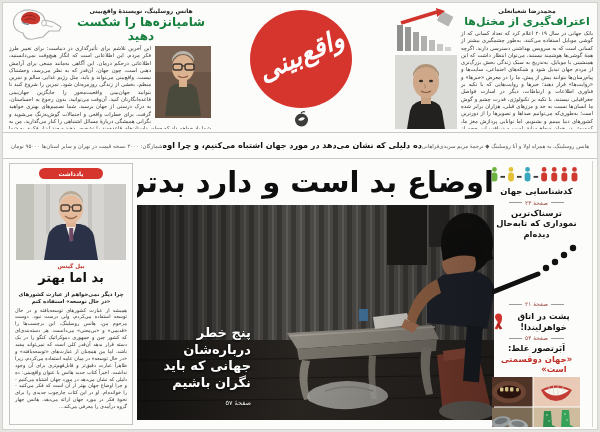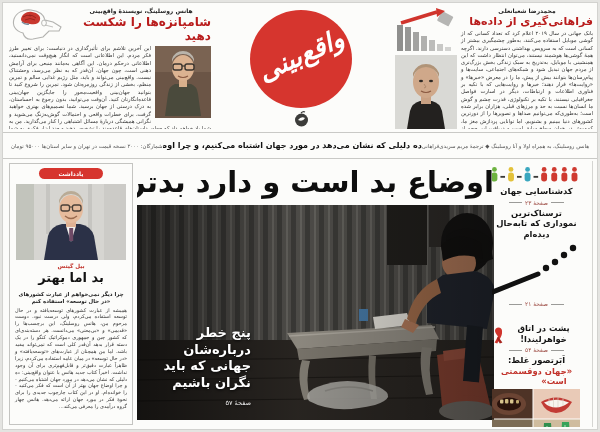--- a/index.html
+++ b/index.html
@@ -5,21 +5,21 @@
   * { margin:0; padding:0; box-sizing:border-box; }
   html,body { width:600px; height:432px; }
   body { background:#e4e4e1; font-family:"DejaVu Sans", sans-serif; direction:rtl; overflow:hidden; }
   .page { position:absolute; left:2px; top:2px; width:596px; height:428px; background:#fcfcfa; border:1px solid #d2d2cf; }
 
   
   .hdr { position:absolute; top:0; left:0; right:0; height:128px; }
   .art-left { position:absolute; left:6px; top:4px; width:202px; height:122px; overflow:hidden; }
   .art-right { position:absolute; right:4px; top:4px; width:200px; height:122px; overflow:hidden; }
   .byline { font-size:6px; font-weight:bold; color:#222; text-align:center; }
-  .art-title { font-size:12px; font-weight:900; color:#b91c1c; text-align:right; margin:1px 0 2px; }
+  .art-title { font-size:12px; font-weight:900; color:#15803d; text-align:center; margin:1px 0 2px; }
   .art-title.sm { font-size:11px; }
   .bodytxt { font-size:5.3px; line-height:7.3px; color:#333; text-align:justify; text-align-last:right; }
   .skull-wrap { position:absolute; left:0; top:0; width:62px; height:36px; }
   .al-head { margin-right:0; margin-left:62px; }
   .rosling-float { float:right; width:56px; height:72px; margin:1px 0 0 4px; }
   .ar-float { float:left; width:64px; margin:0 4px 0 0; }
   .chart-icon { width:62px; height:46px; display:block; }
   .shabanali { width:62px; height:74px; display:block; margin-top:2px; }
 
   
@@ -55,21 +55,21 @@
 
   
   .rail { position:absolute; right:4px; top:1px; width:101px; height:266px; border-right:1px solid #d5d5d2; padding:2px 12px 0 1px; text-align:center; overflow:hidden; }
   .people-icon { width:92px; height:20px; display:block; margin:2px auto 1px; }
   .rail-title { font-size:8.4px; font-weight:900; color:#151515; line-height:10.5px; }
   .rail-title .red { color:#c2342c;margin-left:35px; }
   .pgdiv { display:flex; align-items:center; justify-content:center; gap:3px; margin:3px 0 2px; }
   .pgdiv .dash { width:13px; border-top:1.2px solid #9b9b98; }
   .pgdiv .lbl { font-size:5.8px; color:#9c4a42; white-space:nowrap; }
   .scary-chart { width:92px; height:58px; display:block; margin:1px auto 0; }
-  .ribbon-row { display:flex; align-items:flex-end; justify-content:flex-start; gap:3px; direction:ltr; margin-top:16px; }
+  .ribbon-row { display:flex; align-items:center; justify-content:flex-start; gap:3px; direction:ltr; margin-top:4px; }
   .ribbon-row .t { direction:rtl; flex:1; text-align:center; }
   .ribbon-icon { width:11px; height:17px; flex:0 0 auto; }
   .teeth-shoes { width:94px; height:60px; display:block; margin:2px auto 0; }
 </style>
 </head>
 <body>
 
 <div class="page">
 
   <div class="hdr">
@@ -134,21 +134,21 @@
           <rect x="26" y="41" width="10" height="8" fill="#c9a183"></rect>
           <ellipse cx="31" cy="27" rx="13" ry="16" fill="#cfa88a"></ellipse>
           <path d="M18,22 Q22,12 31,12 Q40,12 44,22 L44,18 Q40,9 31,9 Q22,9 18,18 Z" fill="#b09478"></path>
           <ellipse cx="26" cy="26" rx="2" ry="1.3" fill="#2e2a26"></ellipse>
           <ellipse cx="36" cy="26" rx="2" ry="1.3" fill="#2e2a26"></ellipse>
           <path d="M26,36 Q31,39 36,36" stroke="#8a5a42" stroke-width="1.2" fill="none"></path>
           <path d="M29,29 l2,3 l-2,1" stroke="#b08a6e" stroke-width="1" fill="none"></path>
         </svg>
       </div>
       <div class="byline">محمدرضا شعبانعلی</div>
-      <h2 class="art-title sm">فراهانی‌گیری از داده‌ها</h2>
+      <h2 class="art-title sm">اعتراف‌گیری از مختل‌ها</h2>
       <p class="bodytxt"><span>بانک جهانی در سال ۲۰۱۹ اعلام کرد که تعداد کسانی که از گوشی موبایل استفاده می‌کنند، به‌طور چشمگیری بیشتر از کسانی است که به سرویس بهداشتی دسترسی دارند. اگرچه همهٔ گوشی‌ها هوشمند نیستند، می‌توان انتظار داشت که این همنشینی با موبایل، به‌تدریج به سبک زندگی بخش بزرگ‌تری از مردم جهان تبدیل شود و شبکه‌های اجتماعی، سایت‌ها و پیام‌رسان‌ها بتوانند بیش از پیش، ما را در معرض «خبرها» و «روایت‌ها» قرار دهند؛ خبرها و روایت‌هایی که با تکیه بر فناوری اطلاعات و ارتباطات، دیگر در اسارت فواصل جغرافیایی نیستند. با تکیه بر تکنولوژی، قدرت چشم و گوش ما انسان‌ها نسبت به حد و مرزهای قبلی، هزاران برابر شده است؛ به‌طوری‌که می‌توانیم صداها و تصویرها را از دورترین کشورهای دنیا ببینیم و بشنویم. اما توانایی پردازش مغز ما، کم‌وبیش در همان سطح سابق است و دریافت این حجم از داده‌ها می‌تواند تعبیر و تفسیر وقایع را مختل و اضطراب اطلاعاتی ایجاد کند؛ به‌ویژه اگر دو نکتهٔ دیگر را هم مد نظر قرار دهیم: یکی اینکه ماهیت رسانه‌ها…  </span></p>
     </article>
   </div>
 
   <div class="strip">
     <span class="strip-side">هانس روسلینگ، به همراه اولا و آنا روسلینگ ◆ ترجمهٔ مریم سریدی‌فراهانی</span>
     <span class="strip-center">ده دلیلی که نشان می‌دهد در مورد جهان اشتباه می‌کنیم، و چرا اوضاع جهان بهتر از آن است که فکر می‌کنید</span>
     <span class="strip-side">شمارگان: ۲۰۰۰ نسخه    قیمت در تهران و سایر استان‌ها ۹۵۰۰۰ تومان</span>
   </div>
 

